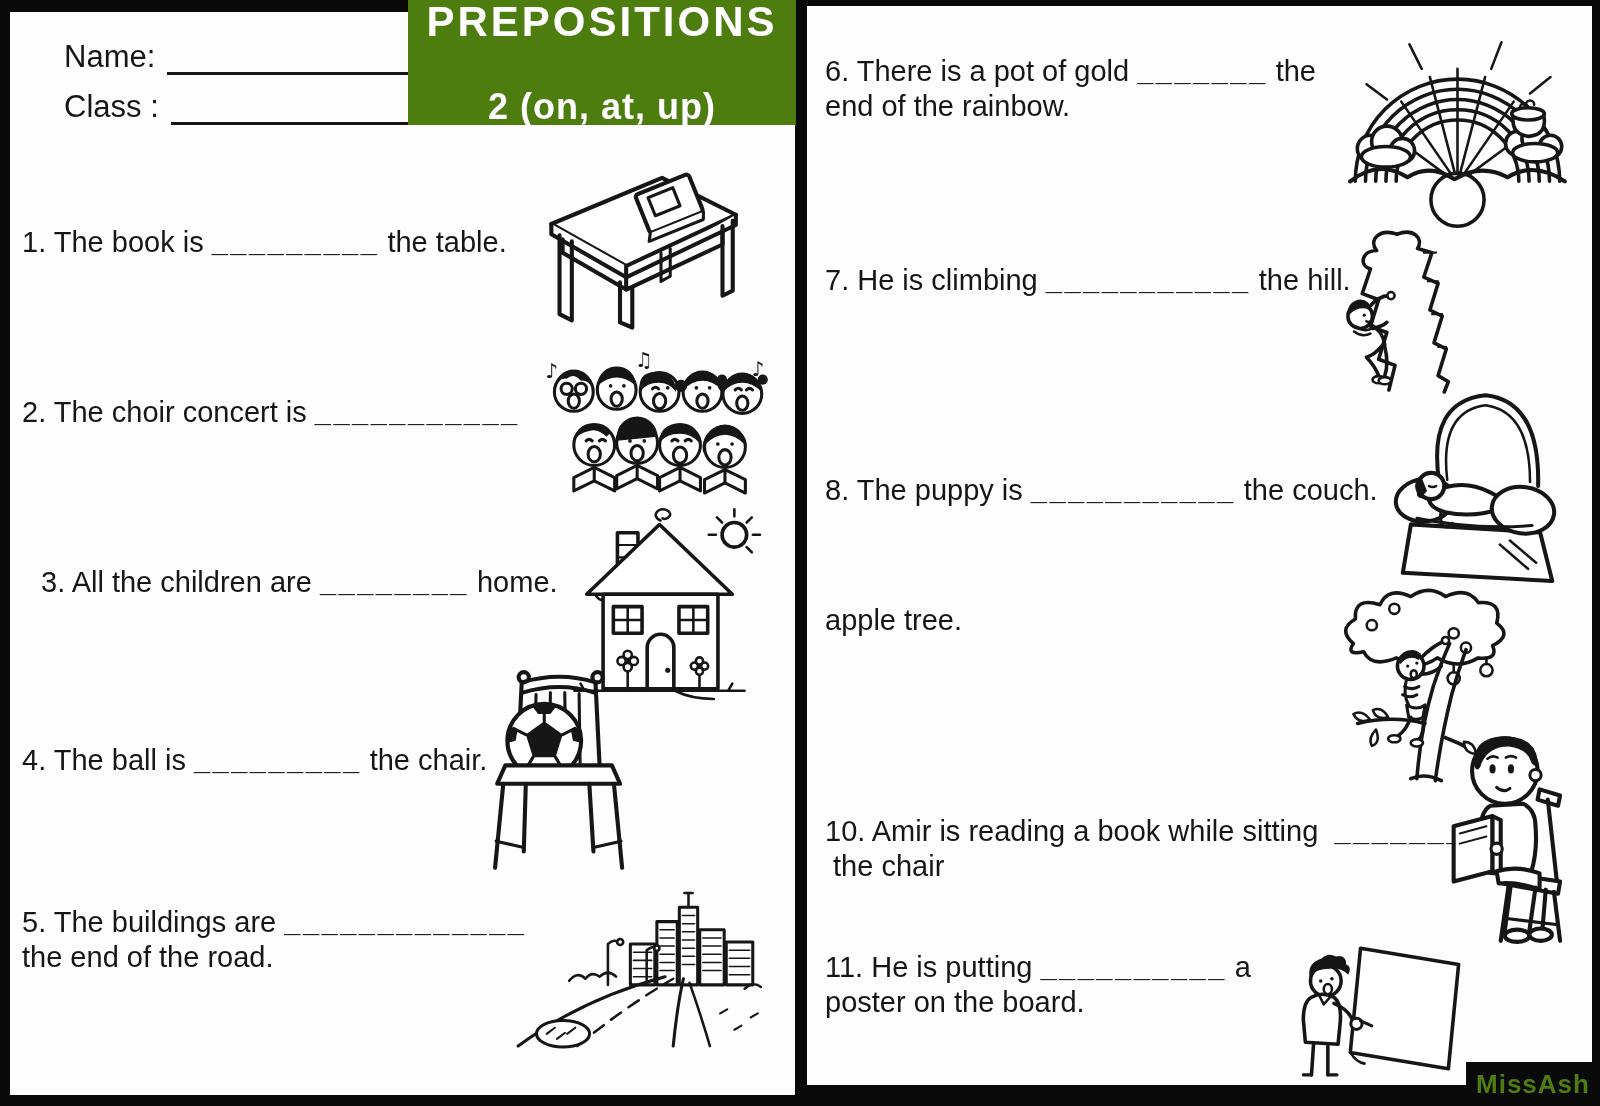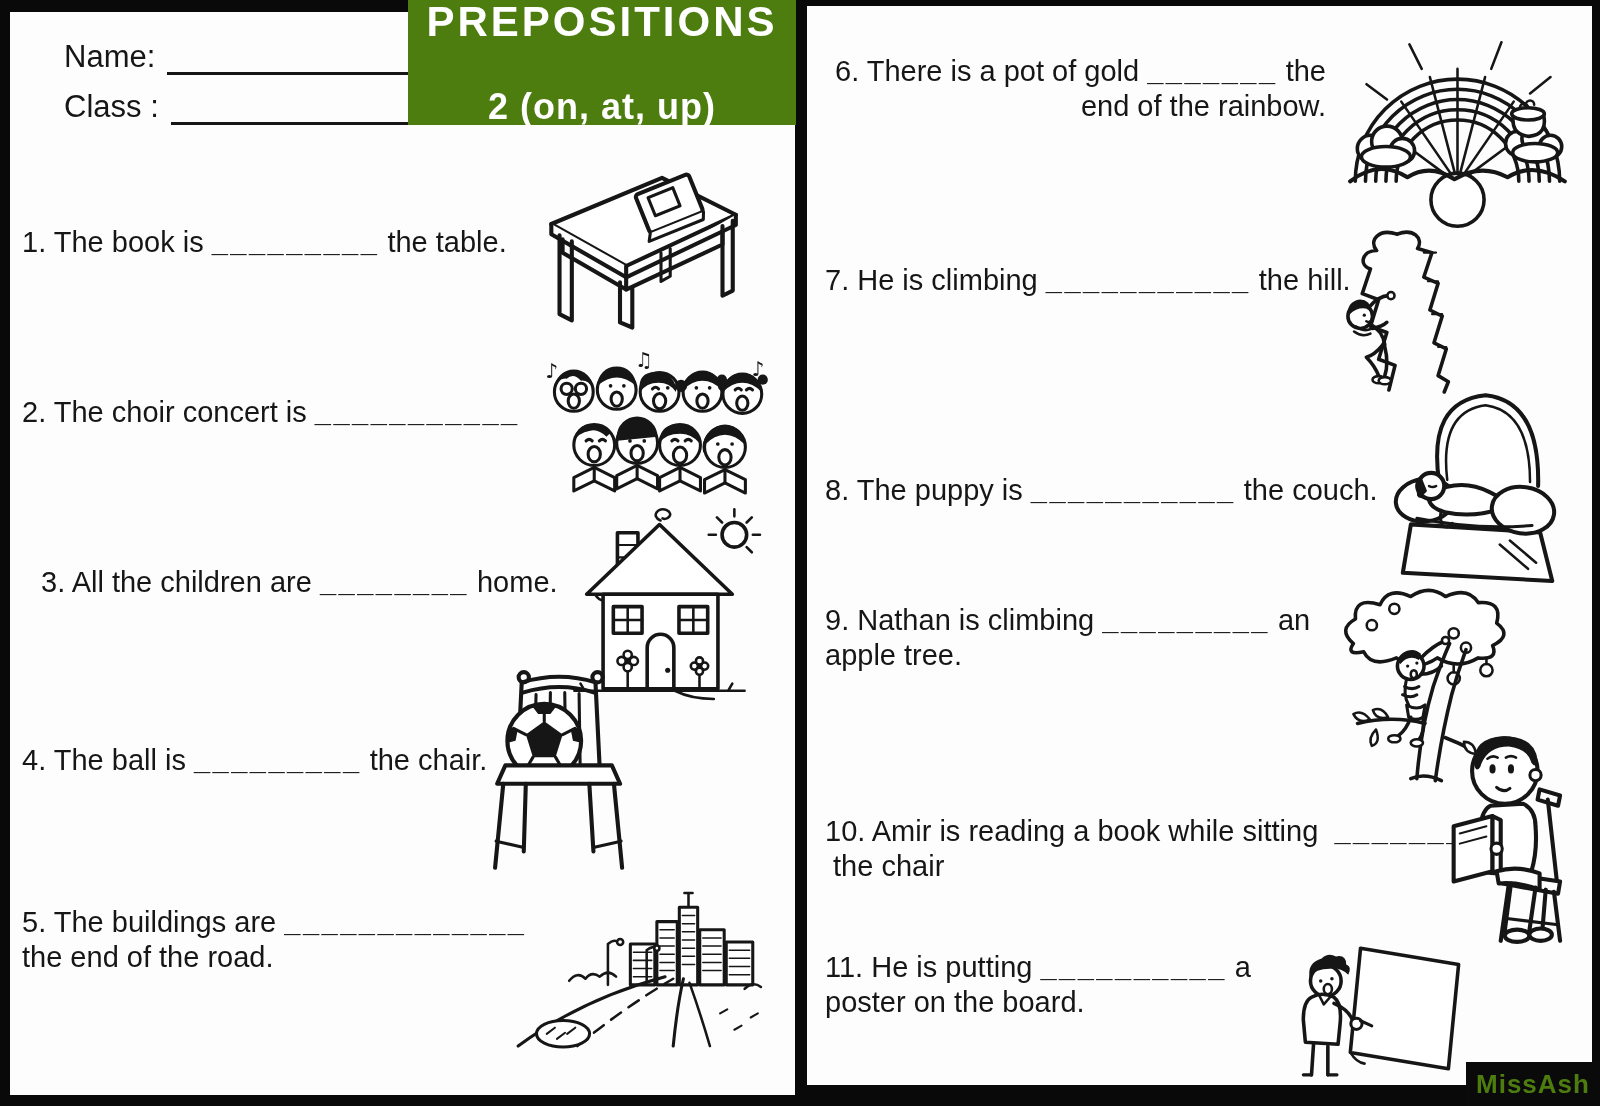--- a/index.html
+++ b/index.html
@@ -270,35 +270,34 @@
         <ellipse cx="52" cy="146" rx="26" ry="13" fill="#fff"></ellipse>
         <path d="M36,146 l8,-6 M46,151 l8,-6 M56,146 l8,-6" stroke-width="2"></path>
         <path d="M206,126 l7,-4 M220,142 l7,-4 M236,130 l7,-4" stroke-width="2"></path>
       </g>
     </svg>
   </div>
 </div>
 
 <div class="page page-right">
 
-  <div class="q" style="left:28px;top:48px;text-align:right;">
+  <div class="q" style="left:18px;top:48px;">
     <div class="qline">6. There is a pot of gold <span class="blank">_______</span> the</div>
     <div class="qline">end of the rainbow.</div>
   </div>
 
   <div class="q" style="left:18px;top:257px;">
     <div class="qline">7. He is climbing <span class="blank">___________</span> the hill.</div>
   </div>
 
   <div class="q" style="left:18px;top:451px;margin-top:16px;">
     <div class="qline">8. The puppy is <span class="blank">___________</span> the couch.</div>
   </div>
 
   <div class="q" style="left:18px;top:597px;">
-    <div class="qline">9. Nathan is climbing <span class="blank">_________</span> an</div>
     <div class="qline">apple tree.</div>
   </div>
 
   <div class="q" style="left:18px;top:808px;">
     <div class="qline">10. Amir is reading a book while sitting  <span class="blank">_______</span></div>
     <div class="qline"> the chair</div>
   </div>
 
   <div class="q" style="left:18px;top:904px;margin-top:40px;">
     <div class="qline">11. He is putting <span class="blank">__________</span> a</div>

